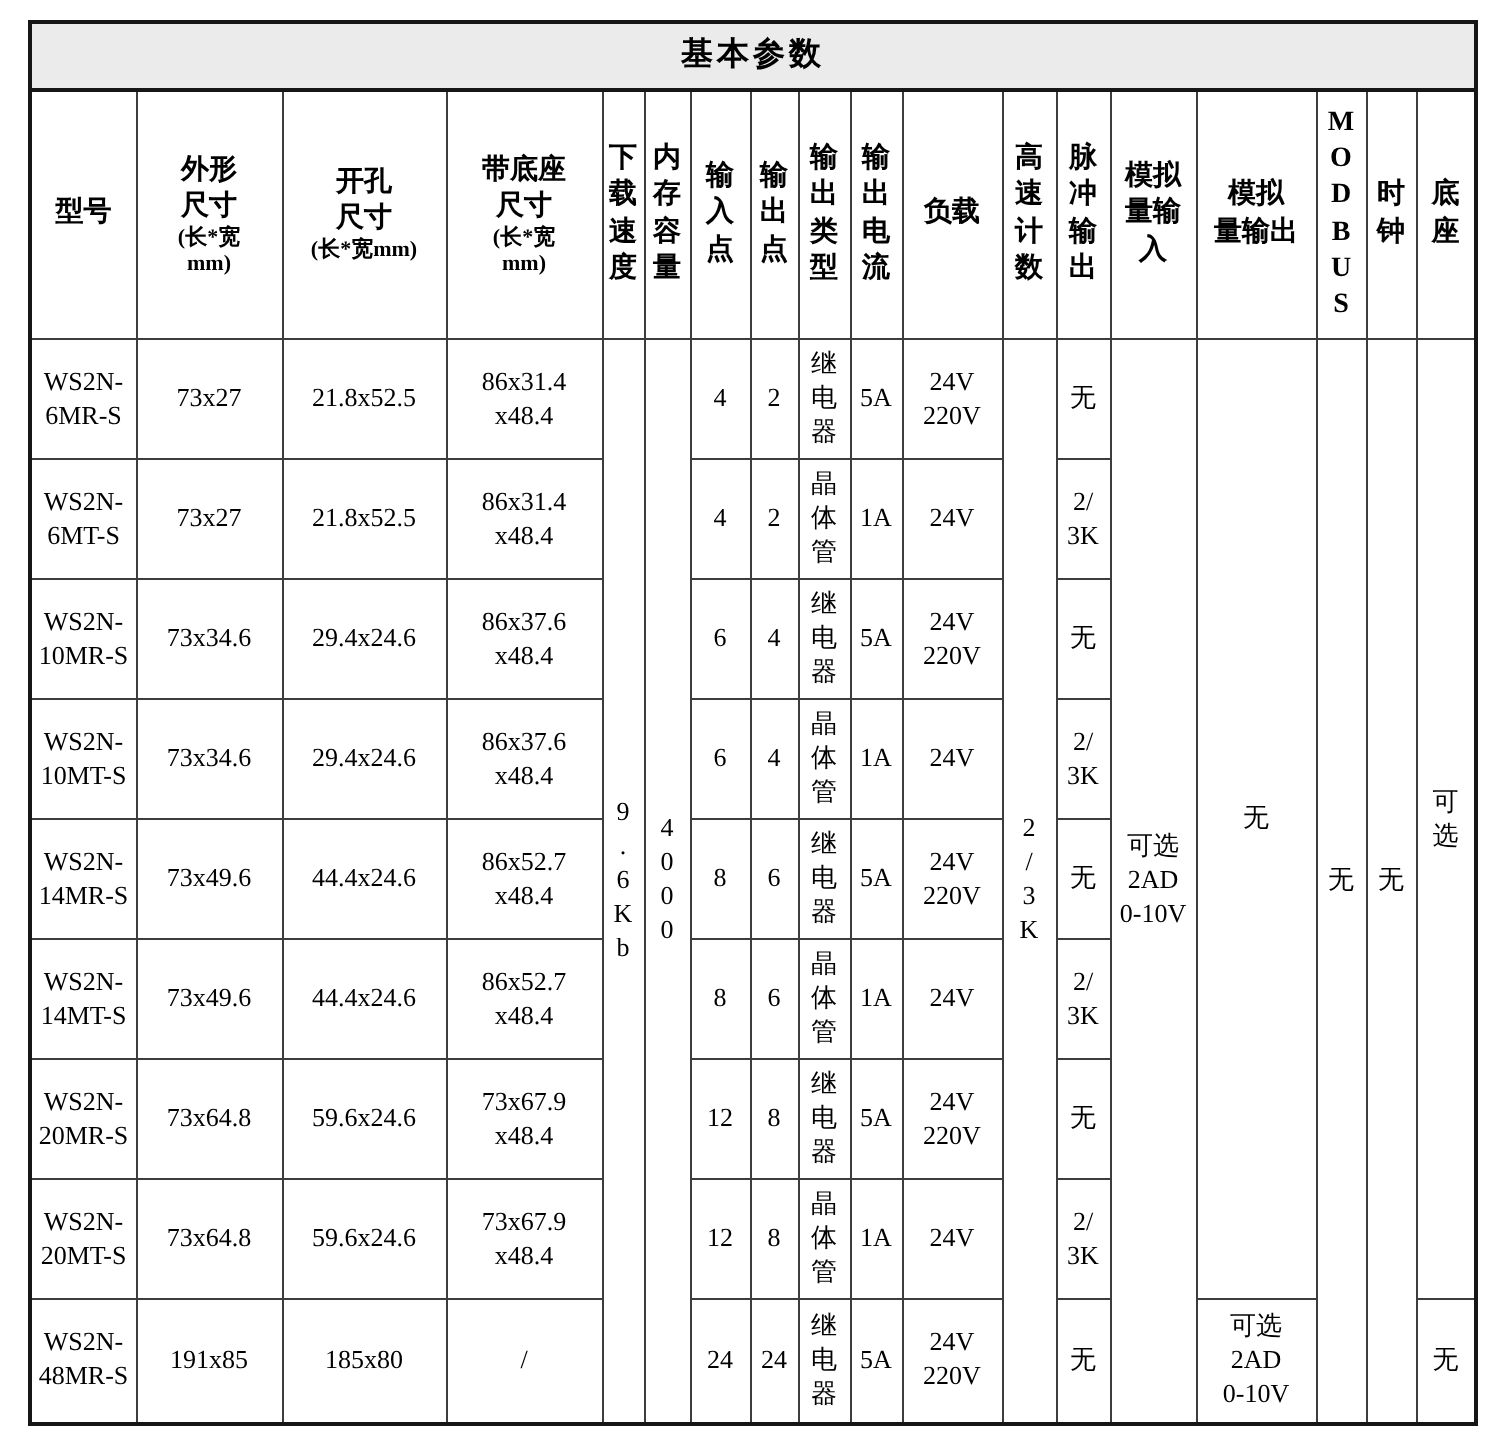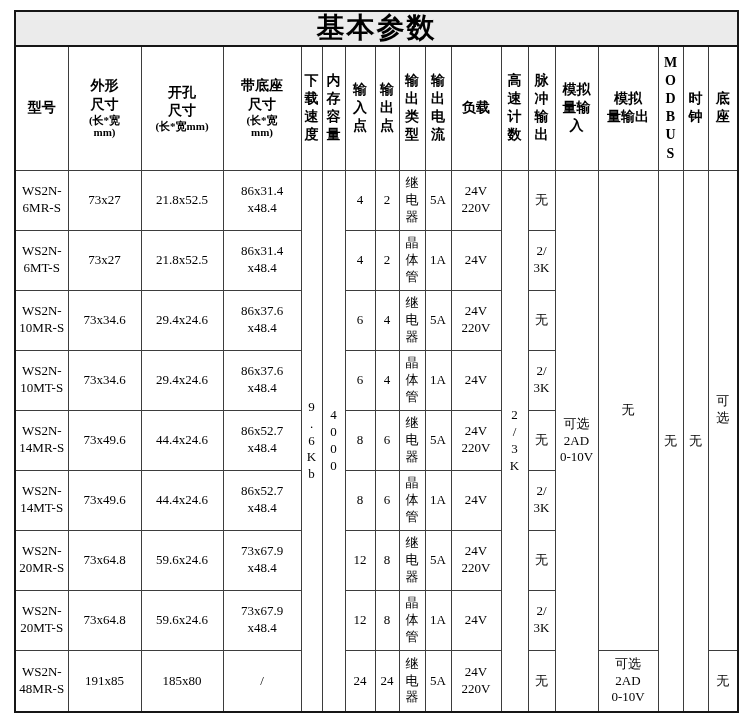--- a/index.html
+++ b/index.html
@@ -25,21 +25,21 @@
     vertical-align:middle;
     white-space:pre-line;
     padding:1px 0;
     font-size:13px;
     font-weight:normal;
     line-height:1.3;
     overflow:hidden;
   }
   tr.title-row td{
     background:#ebebeb;
-    font-size:28px;
+    font-size:16px;
     font-weight:bold;
     letter-spacing:2px;
     border-bottom:2px solid #161616;
     height:30px;
     line-height:1.1;
   }
   tr.header-row th{
     font-weight:bold;
     font-size:14px;
     height:121px;

